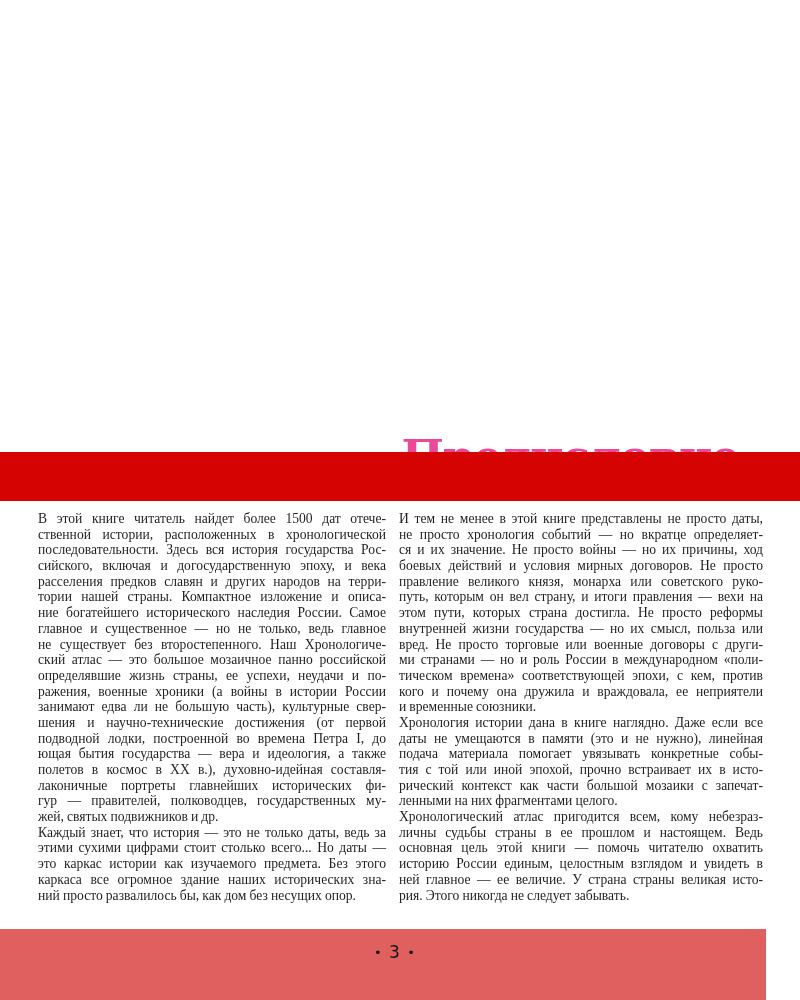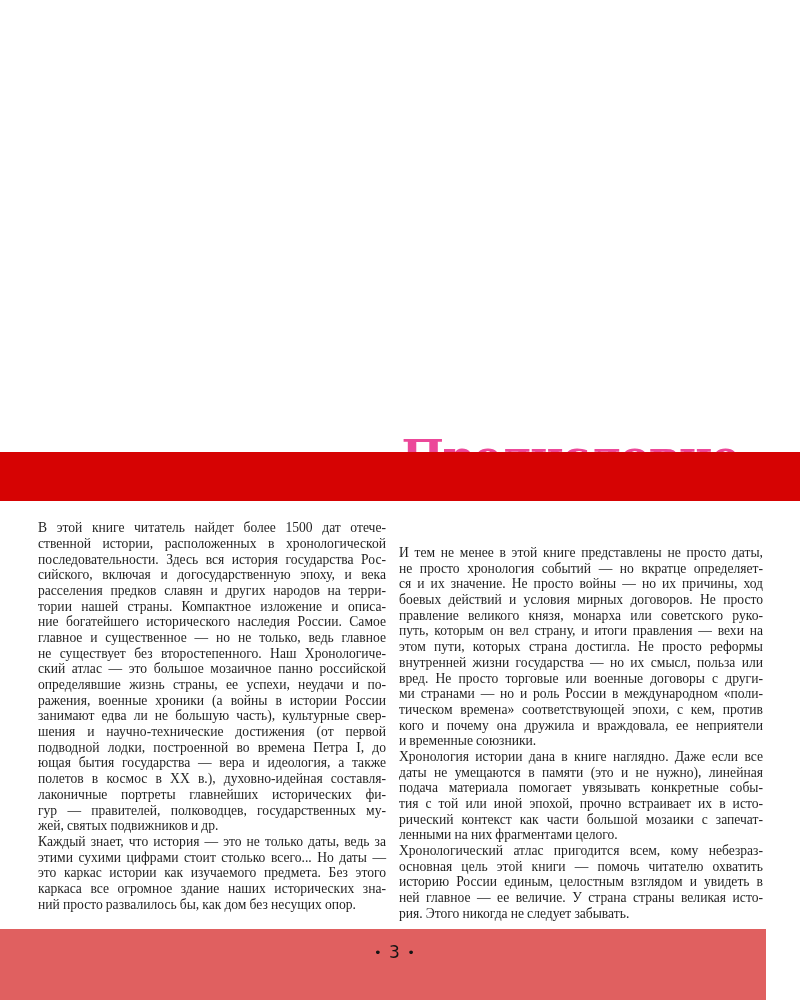--- a/index.html
+++ b/index.html
@@ -17,27 +17,27 @@
     font-weight: 700; font-size: 45px; line-height: 1;
     letter-spacing: -1px; color: #ec4899;
     white-space: nowrap;
   }
   .red-band {
     position: absolute; left: 0; top: 452px; width: 800px; height: 49px;
     background: #d60303;
   }
   .content {
     position: absolute; left: 38px; top: 511px; width: 725px;
-    display: flex; align-items: center;
+    display: flex; align-items: flex-start;
     color: #1f1f1f;
     font-size: 13.6px; line-height: 15.69px;
     word-spacing: -0.3px;
   }
   .col-left  { width: 348px; }
-  .col-right { width: 364px; margin-top: 34px; }
+  .col-right { width: 364px; }
   .col-divider {
     width: 0; margin: 1px 5px 2px 6px;
     border-left: 2px dotted #e0513f;
   }
   .text-line {
     text-align: justify;
     text-align-last: justify;
   }
   .text-line.par-end {
     text-align-last: left;
@@ -112,20 +112,21 @@
         <div class="text-line">тическом времена» соответствующей эпохи, с кем, против</div>
         <div class="text-line">кого и почему она дружила и враждовала, ее неприятели</div>
         <div class="text-line par-end">и временные союзники.</div>
         <div class="text-line">Хронология истории дана в книге наглядно. Даже если все</div>
         <div class="text-line">даты не умещаются в памяти (это и не нужно), линейная</div>
         <div class="text-line">подача материала помогает увязывать конкретные собы-</div>
         <div class="text-line">тия с той или иной эпохой, прочно встраивает их в исто-</div>
         <div class="text-line">рический контекст как части большой мозаики с запечат-</div>
         <div class="text-line par-end">ленными на них фрагментами целого.</div>
         <div class="text-line">Хронологический атлас пригодится всем, кому небезраз-</div>
+        <div class="text-line">личны судьбы страны в ее прошлом и настоящем. Ведь</div>
         <div class="text-line">основная цель этой книги — помочь читателю охватить</div>
         <div class="text-line">историю России единым, целостным взглядом и увидеть в</div>
         <div class="text-line">ней главное — ее величие. У страна страны великая исто-</div>
         <div class="text-line par-end">рия. Этого никогда не следует забывать.</div>
       </div>
   </div>
 
   <div class="footer-band"></div>
 
   <div class="page-marker">

